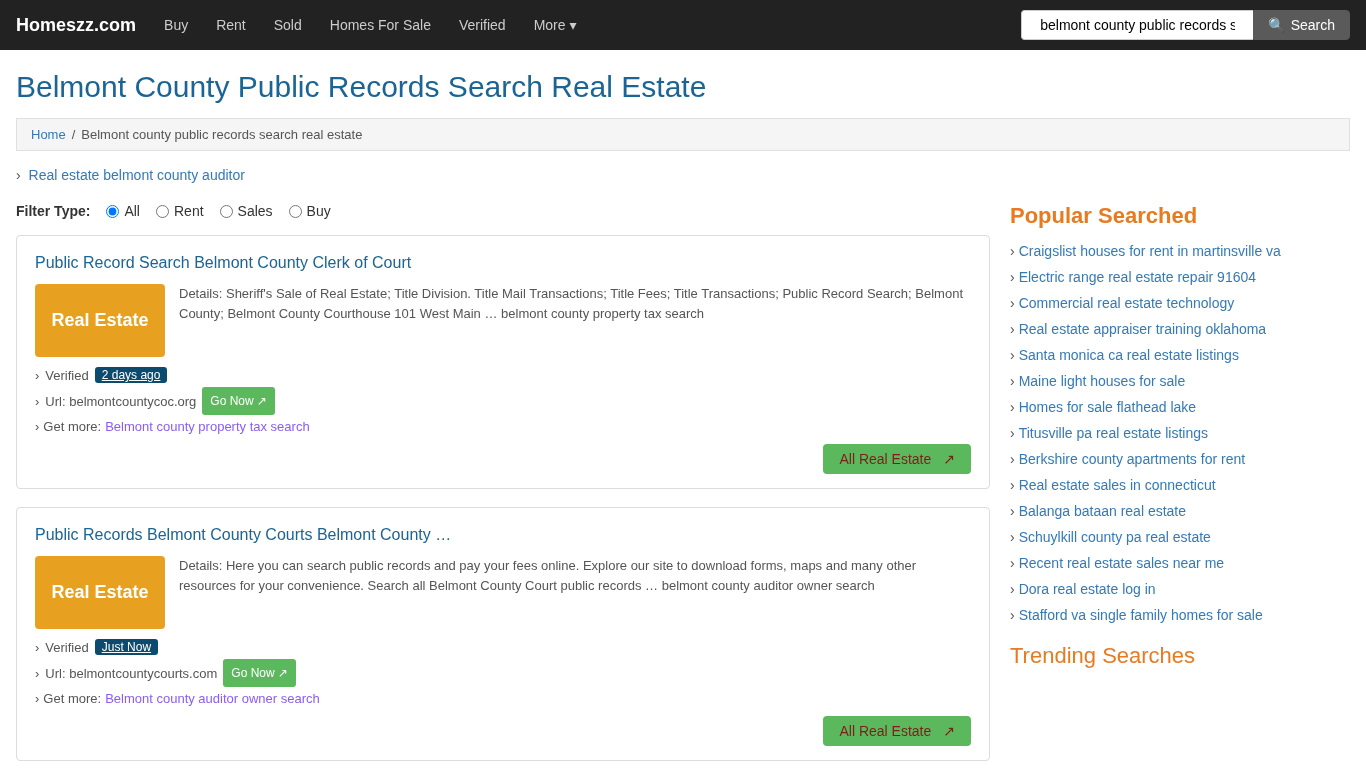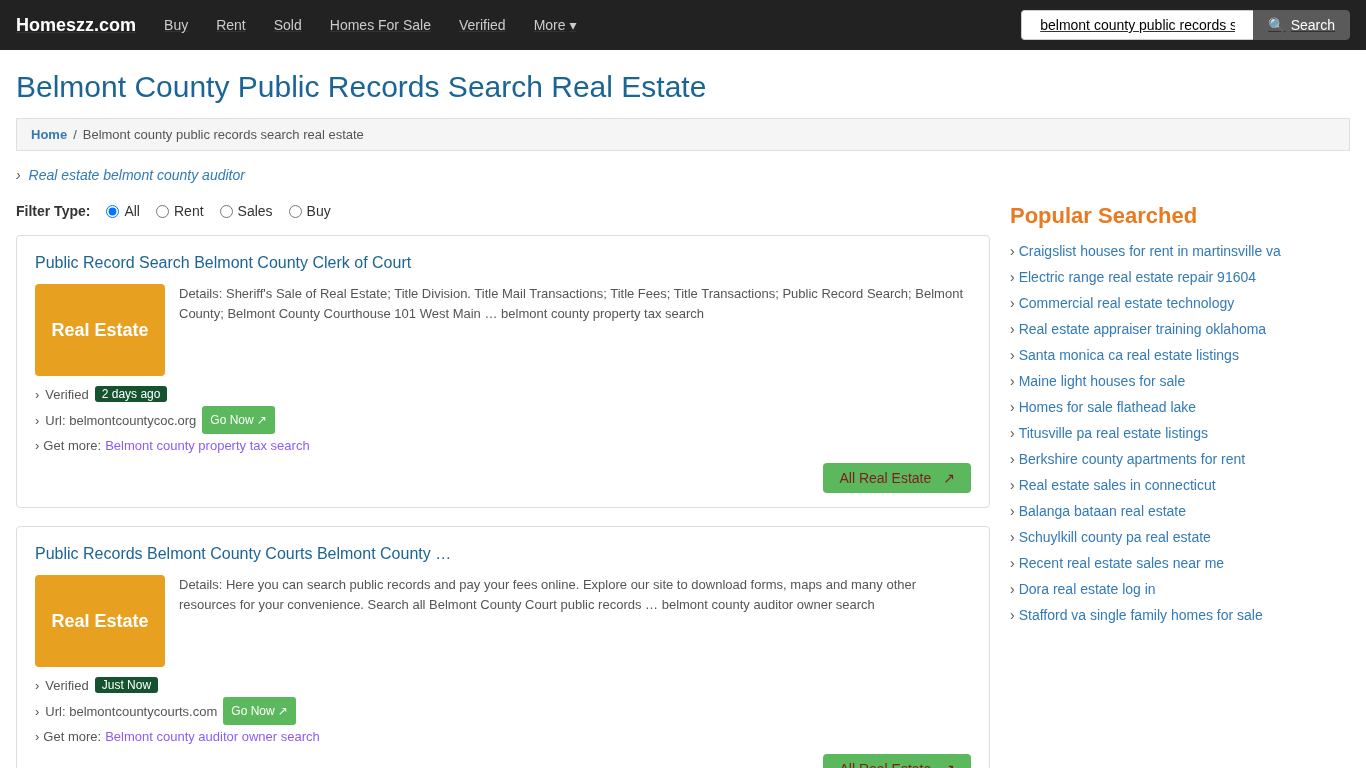--- a/index.html
+++ b/index.html
@@ -6,21 +6,20 @@
     body { font-family: Arial, sans-serif; font-size: 14px; color: #333; background: #fff; }
 
     
     .navbar {
       background: #222;
       display: flex;
       align-items: center;
       padding: 0 16px;
       height: 50px;
       gap: 8px;
-      text-decoration: underline;
     }
     .navbar-brand {
       color: #fff;
       font-size: 18px;
       font-weight: bold;
       margin-right: 10px;
       white-space: nowrap;
     }
     .nav-link {
       color: #ccc;
@@ -85,32 +84,31 @@
     .breadcrumb-bar {
       background: #f5f5f5;
       border: 1px solid #e0e0e0;
       padding: 8px 14px;
       margin-bottom: 16px;
       display: flex;
       align-items: center;
       gap: 6px;
       font-size: 13px;
     }
-    .breadcrumb-link { color: #337ab7; text-decoration: none; font-weight: bold; }
+    .breadcrumb-link { color: #337ab7; text-decoration: none; }
     .breadcrumb-sep { color: #555; }
     .breadcrumb-current { color: #555; }
 
     
     .related-link {
       color: #337ab7;
       font-size: 14px;
       margin-bottom: 20px;
       display: block;
       text-decoration: none;
-      font-style: italic;
     }
     .chevron-right { color: #555; margin-right: 4px; }
 
     
     .main-layout {
       display: flex;
       gap: 20px;
     }
 
     
@@ -156,45 +154,46 @@
       margin-bottom: 10px;
     }
     .result-badge {
       background: #e8a020;
       color: #fff;
       font-size: 18px;
       font-weight: bold;
       padding: 0 10px;
       border-radius: 4px;
       min-width: 130px;
-      height: 92px;
+      height: 73px;
       display: flex;
       align-items: center;
       justify-content: center;
       flex-shrink: 0;
     }
     .result-details {
       font-size: 13px;
       color: #555;
       line-height: 1.5;
     }
     .result-meta {
       font-size: 13px;
       color: #555;
       margin-bottom: 4px;
       display: flex;
       align-items: center;
       gap: 6px;
     }
     .tag-verified {
-      background: #14532d;
+      background: #0c4a6e;
       color: #fff;
       border-radius: 3px;
       padding: 1px 7px;
       font-size: 12px;
+      text-decoration: underline;
     }
     .go-now-btn {
       background: #5cb85c;
       color: #fff;
       border: none;
       border-radius: 3px;
       padding: 7px 8px;
       font-size: 12px;
       cursor: pointer;
       display: inline-flex;
@@ -444,18 +443,19 @@
       </a>
       <a class="sidebar-link">
         <span class="sidebar-chevron">›</span>
         <span>Dora real estate log in</span>
       </a>
       <a class="sidebar-link">
         <span class="sidebar-chevron">›</span>
         <span>Stafford va single family homes for sale</span>
       </a>
 
+      <h2 class="trending-title">Trending Searches</h2>
 
     </div>
 
   </div>
 
 </div>
 
 </body></html>

